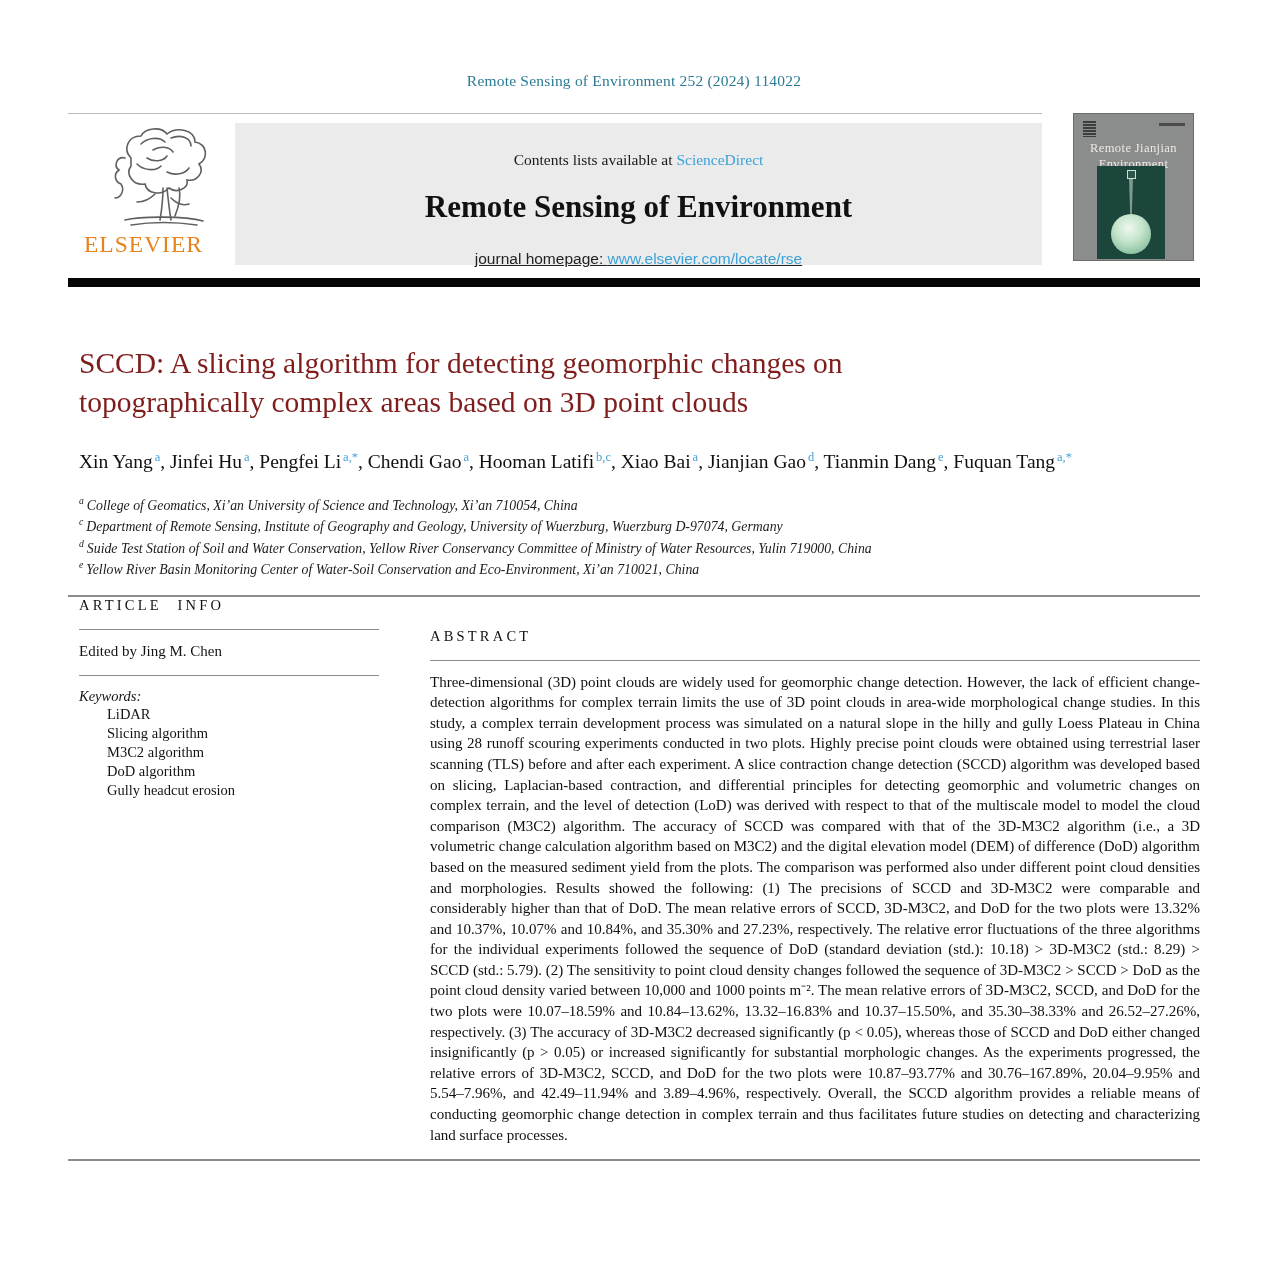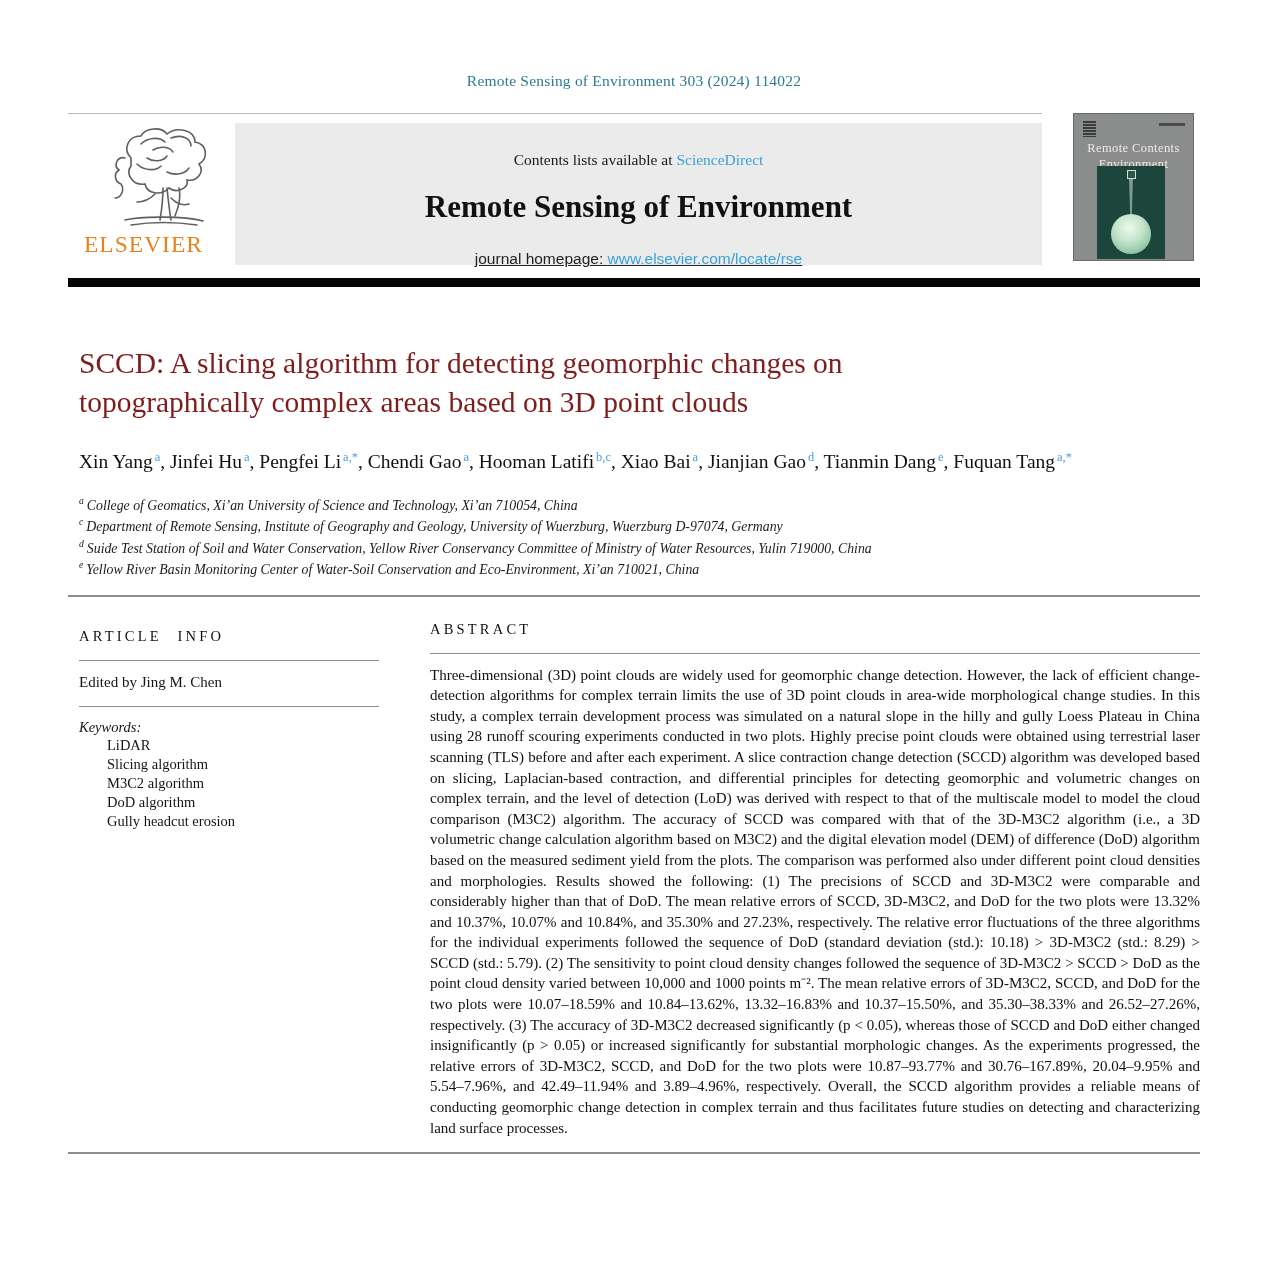--- a/index.html
+++ b/index.html
@@ -57,36 +57,36 @@
   .authors { margin:24px 0 0 11px; max-width:1000px; font-size:19.5px; line-height:1.65; color:#101010; }
   .authors sup { color:#4aa0d6; font-size:64%; margin-left:2px; }
   .affils { margin:15px 0 0 11px; }
   .affil { font-size:13.8px; font-style:italic; line-height:1.37; color:#1a1a1a; }
   .affil sup { font-size:70%; margin-right:3px; }
 
   .rule-full { margin-top:15px; height:2px; background:#8d8d8d; }
 
   
   .two-col { display:flex; }
-  .left-col { width:300px; margin-left:11px; padding-top:31px; flex:none; }
-  .right-col { width:770px; margin-left:51px; padding-top:24px; flex:none; }
+  .left-col { width:300px; margin-left:11px; flex:none; }
+  .right-col { width:770px; margin-left:51px; padding-top:31px; flex:none; }
   .col-heading { font-size:14.5px; letter-spacing:3.2px; word-spacing:9px; color:#111; }
   .col-rule { height:1px; background:#8d8d8d; margin-top:15px; }
   .edited { margin-top:13px; font-size:15px; }
   .kw-label { margin-top:11px; font-style:italic; font-size:14.5px; line-height:1.3; }
   .kw { font-size:14.5px; line-height:1.3;margin-left:28px; }
   .abstract { margin-top:11px; font-size:15px; line-height:20.6px; text-align:justify; color:#101010; }
   .rule-bottom { margin-top:14px; height:2px; background:#8d8d8d; }
 </style>
 </head>
 <body>
 
 <div class="content">
 
-  <div class="citation">Remote Sensing of Environment 303 (2024) 114022</div>
+  <div class="citation">Remote Sensing of Environment 252 (2024) 114022</div>
 
   <div class="header">
     <div class="header-topline"></div>
 
     <div class="logo-block">
       <svg width="124" height="106" viewBox="0 0 124 106" fill="none" stroke="#5f5f5f" stroke-width="1.6" stroke-linecap="round">
         <path d="M30 34 C22 26 26 12 40 12 C44 4 60 2 66 10 C76 2 94 6 94 18 C106 20 108 34 98 40 C104 48 96 58 86 56 C88 64 76 70 68 64 C60 72 46 70 44 60 C32 62 24 50 30 42 Z"></path>
         <path d="M40 20 C46 14 58 12 64 18 M70 14 C80 10 90 14 90 22 M36 40 C42 46 54 48 60 42 M66 48 C74 52 84 50 88 44 M52 26 C58 22 68 22 72 28 M46 34 C52 38 62 38 66 32"></path>
         <path d="M62 64 C62 74 61 84 59 96 M66 64 C67 74 68 84 70 96"></path>
         <path d="M54 70 C48 76 42 78 36 78 M70 74 C76 80 82 82 88 80"></path>
@@ -100,21 +100,21 @@
     <div class="banner">
       <div class="contents-line"><span>Contents lists available at </span><a>ScienceDirect</a></div>
       <div class="journal-title">Remote Sensing of Environment</div>
       <div class="homepage-line"><span>journal homepage: </span><a>www.elsevier.com/locate/rse</a></div>
     </div>
 
     <div class="cover">
       <div class="cover-emblem"></div>
       <div class="cover-smallprint"></div>
       <div class="cover-title">
-        <span>Remote Contents</span>
+        <span>Remote Jianjian</span>
         <span>Environment</span>
       </div>
       <div class="cover-panel">
         <div class="cover-square"></div>
         <div class="cover-beam"></div>
         <div class="cover-sphere"></div>
       </div>
     </div>
   </div>
 

